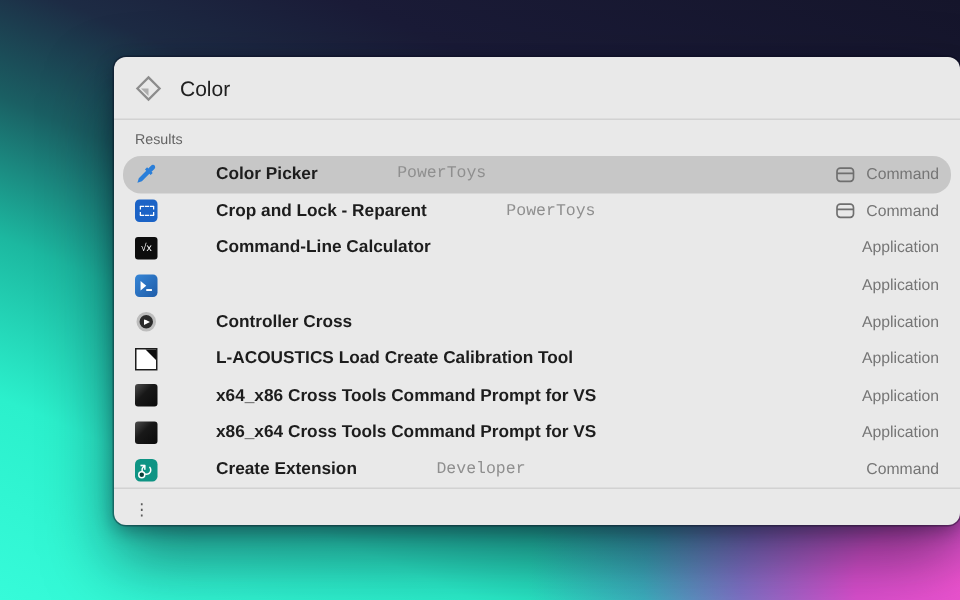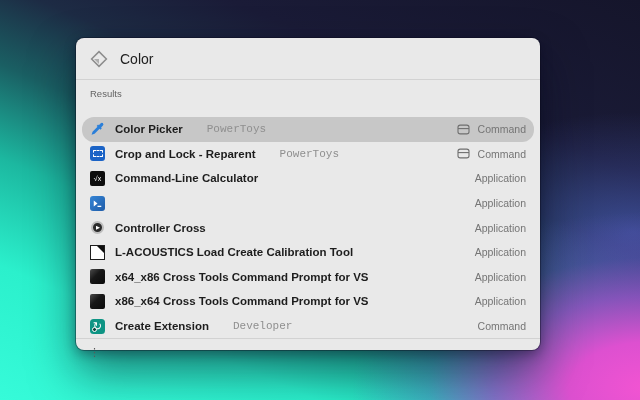--- a/index.html
+++ b/index.html
@@ -2,32 +2,32 @@
 <html><head>
 <meta charset="utf-8">
 <style>
   html,body{margin:0;padding:0;width:640px;height:400px;overflow:hidden;
     font-family:"Liberation Sans","DejaVu Sans",sans-serif;}
   .desktop{position:relative;width:640px;height:400px;
     background:
       radial-gradient(46% 44% at 101% 97%, #f254d2 0%, #dd50d0 26%, rgba(168,84,213,.72) 52%, rgba(120,92,212,.30) 74%, rgba(120,92,212,0) 100%),
       radial-gradient(34% 30% at 99% 58%, rgba(84,104,212,.55) 0%, rgba(84,104,212,.22) 55%, rgba(84,104,212,0) 100%),
       linear-gradient(203deg, #15152b 0%, #1a1b37 26%, #1d2b44 38%, #1a5f63 50%, #1cb8a0 64%, #2bf0cc 80%, #36fbd9 100%);}
-  .window{position:absolute;left:76px;top:38px;width:464px;height:312px;
+  .window{position:absolute;left:76px;top:38px;width:564px;height:312px;
     background:#e9e9e9;border-radius:8px;display:flex;flex-direction:column;
     box-shadow:0 0 0 1px rgba(10,10,25,.35), 0 22px 45px rgba(8,10,28,.5), 0 4px 12px rgba(8,10,28,.35);}
   
   .searchbar{height:41px;flex:none;display:flex;align-items:center;gap:12px;
     padding:0 14px;border-bottom:1px solid #d2d2d2;}
   .logo{width:18px;height:18px;flex:none;display:flex;align-items:center;justify-content:center;}
   .search-text{font-size:14px;color:#202020;}
   
-  .results-label{font-size:9.5px;color:#636363;padding:8px 14px 18px;flex:none;}
+  .results-label{font-size:9.5px;color:#636363;padding:8px 14px 5px;flex:none;}
   .list{flex:1;padding:0 6px;display:flex;flex-direction:column;}
-  .row{height:24.6px;display:flex;align-items:center;padding:0 8px;border-radius:12px;}
+  .row{height:24.6px;display:flex;align-items:center;padding:0 8px;border-radius:12px;gap:29px;}
   .row.selected{background:#c7c7c7;}
   .row-icon{width:15px;height:15px;flex:none;margin-right:10px;
     display:flex;align-items:center;justify-content:center;}
   .row-title{font-size:11.5px;font-weight:600;color:#1d1d1d;white-space:nowrap;}
   .row-sub{font-size:11px;color:#8f8f8f;margin-left:24px;white-space:nowrap;font-family:Liberation Mono, monospace;}
   .row-right{margin-left:auto;display:flex;align-items:center;gap:8px;padding-left:48px;}
   .type-icon{width:13px;height:11px;display:flex;align-items:center;}
   .type-label{font-size:10.5px;color:#757575;}
   
   .statusbar{height:26px;flex:none;margin-top:auto;border-top:1px solid #d2d2d2;

